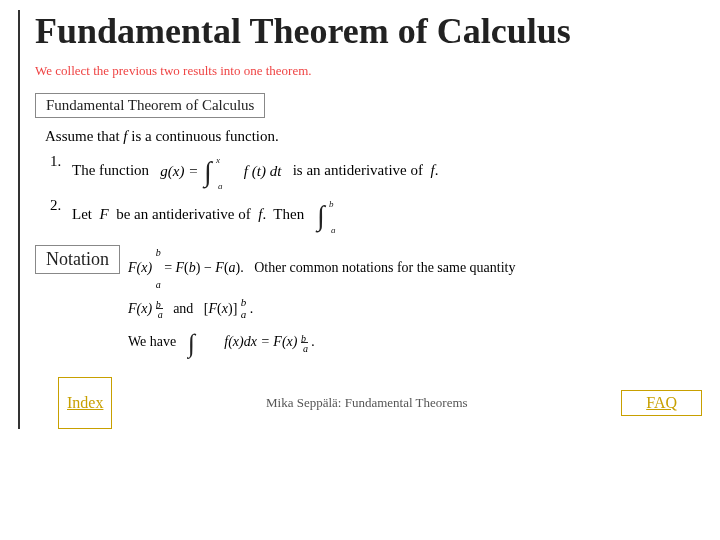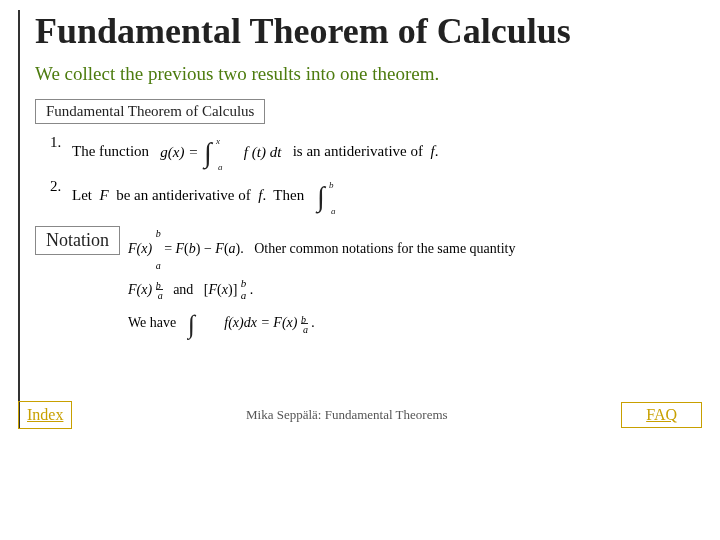--- a/index.html
+++ b/index.html
@@ -35,22 +35,22 @@
 
     .main-title {
       font-size: 36px;
       font-weight: bold;
       color: #222;
       margin-bottom: 10px;
       line-height: 1.2;
     }
 
     .intro-text {
-      font-size: 19px;
-      color: #4d7c0f;
+      font-size: 13px;
+      color: #ef4444;
       margin-bottom: 14px;
       margin-top: 10px;
     }
 
     .theorem-box {
       border: 1.5px solid #888;
       display: inline-block;
       padding: 3px 10px;
       font-size: 15px;
       color: #222;
@@ -102,22 +102,23 @@
       display: flex;
       align-items: center;
       justify-content: space-between;
     }
 
     .footer-index {
       font-size: 16px;
       color: #c8a000;
       text-decoration: underline;
       cursor: pointer;
-      padding: 4px 8px;
+      padding: 16px 8px;
       border: 1px solid #c8a000;
+      margin-left: 40px;
     }
 
     .footer-center {
       font-size: 13px;
       color: #555;
       text-align: left;
     }
 
     .footer-faq {
       font-size: 16px;
@@ -170,20 +171,23 @@
 
     
     <p class="intro-text">We collect the previous two results into one theorem.</p>
 
     
     <div class="theorem-box">
       <span>Fundamental Theorem of Calculus</span>
     </div>
 
     
+    <p class="assume-text">
+      Assume that <span class="italic">f</span> is a continuous function.
+    </p>
 
     
     <div class="results-area">
 
       <div class="result-item">
         <span class="result-num">1.</span>
         <span>
           The function &nbsp;
           
           <span class="math-expr">

